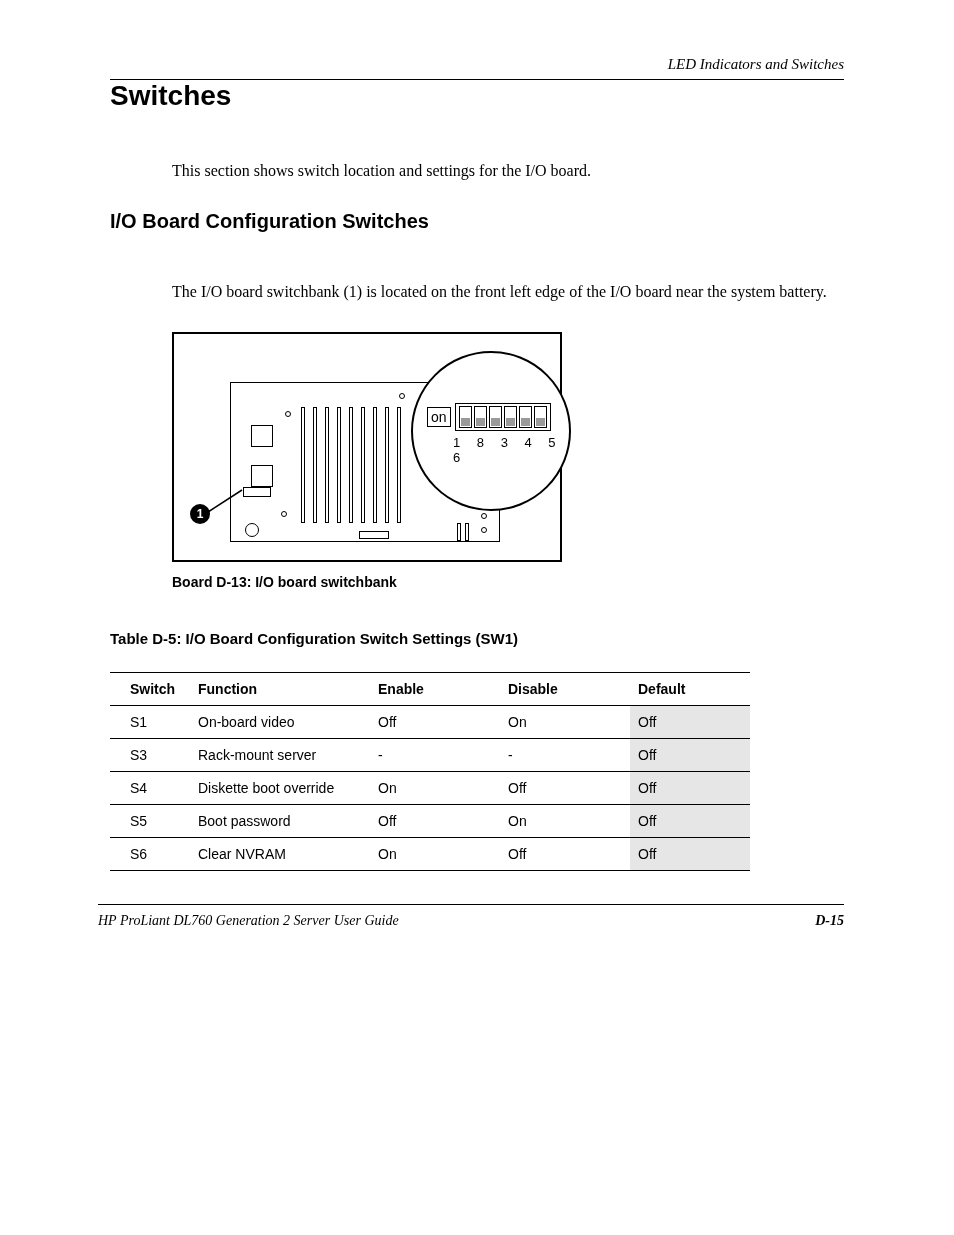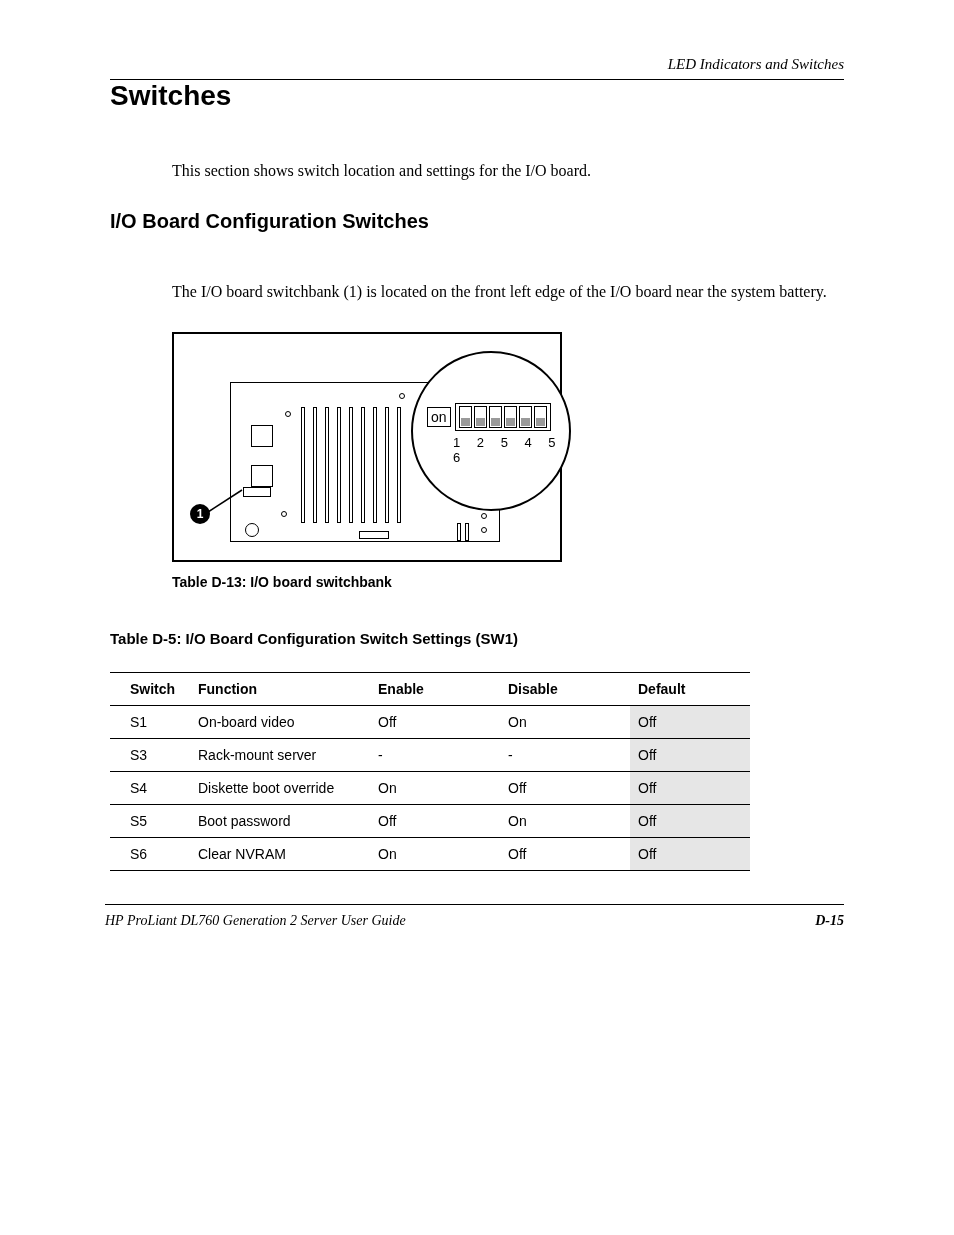--- a/index.html
+++ b/index.html
@@ -164,21 +164,21 @@
     border-bottom: 1.5px solid #000;
   }
   table.switch-table th:nth-child(1), table.switch-table td:nth-child(1) { padding-left: 20px; width: 80px; }
   table.switch-table th:nth-child(2), table.switch-table td:nth-child(2) { width: 180px; }
   table.switch-table th:nth-child(3), table.switch-table td:nth-child(3) { width: 130px; }
   table.switch-table th:nth-child(4), table.switch-table td:nth-child(4) { width: 130px; }
   table.switch-table td:nth-child(5) { background: #e6e6e6; }
   .footer {
     position: absolute;
     bottom: 306px;
-    left: 105px;
+    left: 98px;
     right: 110px;
     border-top: 1.5px solid #000;
     padding-top: 8px;
     display: flex;
     justify-content: space-between;
     font-style: italic;
     font-size: 14px;
   }
   .footer-page { font-weight: bold; }
 </style>
@@ -232,31 +232,31 @@
             <span class="on-label">on</span>
             <div class="dip-bank">
               <div class="dip"></div>
                 <div class="dip"></div>
                 <div class="dip"></div>
               <div class="dip"></div>
                 <div class="dip"></div>
                 <div class="dip"></div>
             </div>
           </div>
-          <div class="dip-numbers">1 2 5 4 5 6</div>
+          <div class="dip-numbers">1 8 3 4 5 6</div>
         </div>
       </div>
 
       <svg class="leader-line" style="left:0; top:0;" width="390" height="230">
         <line x1="34" y1="178" x2="68" y2="156" stroke="#000" stroke-width="1.5"></line>
       </svg>
       <div class="badge" style="left:16px; top:170px;">1</div>
     </div>
 
-    <div class="figure-caption">Table D-13:  I/O board switchbank</div>
+    <div class="figure-caption">Board D-13:  I/O board switchbank</div>
   </div>
 
   <div class="table-caption">Table D-5:  I/O Board Configuration Switch Settings (SW1)</div>
 
   <table class="switch-table">
     <thead>
       <tr>
         <th>Switch</th>
         <th>Function</th>
         <th>Enable</th>

